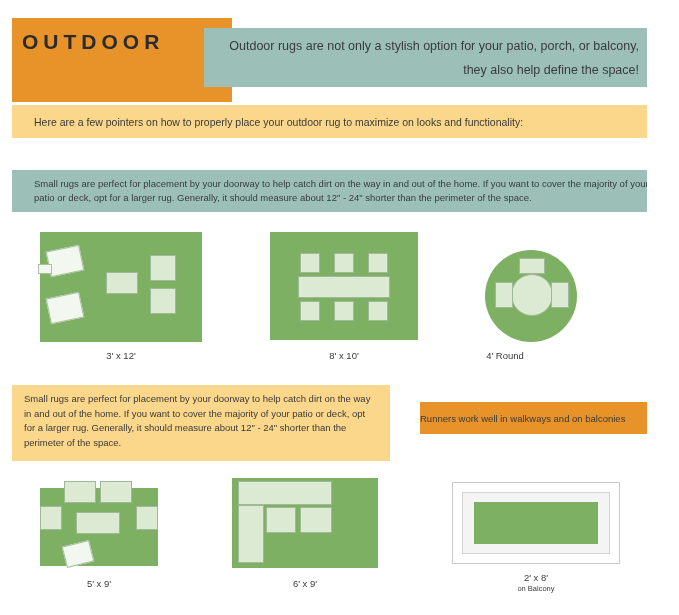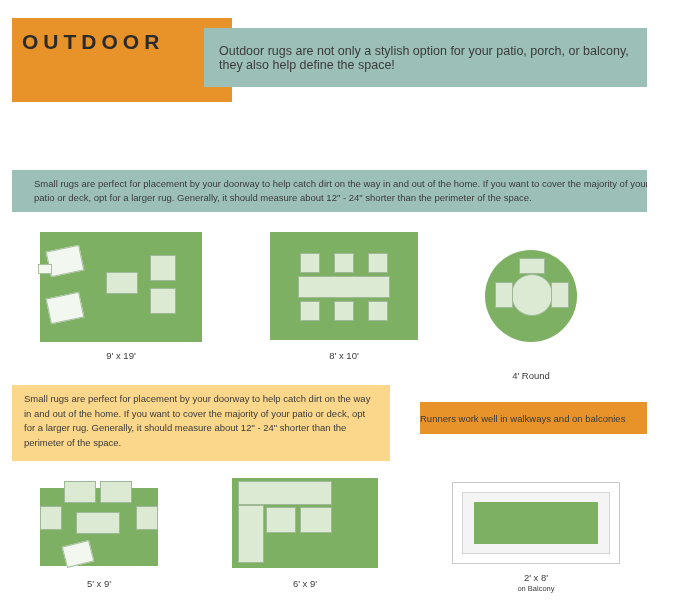--- a/index.html
+++ b/index.html
@@ -50,23 +50,23 @@
     top: 28px;
     width: 450px;
     height: 59px;
     background: #9cc0b8;
     display: flex;
     align-items: center;
     justify-content: center;
   }
   .teal-header-text {
     width: 420px;
-    text-align: left;
+    text-align: right;
     font-size: 12.5px;
-    line-height: 14px;
+    line-height: 24px;
     color: #3a3a3a;
   }
   .yellow-band {
     position: absolute;
     left: 12px;
     top: 105px;
     width: 654px;
     height: 33px;
     background: #fbd78b;
     display: flex;
@@ -201,55 +201,58 @@
 
 <div id="page">
 
   <div class="orange-header"></div>
   <div class="title-main">OUTDOOR</div>
 
   <div class="teal-header">
     <div class="teal-header-text">Outdoor rugs are not only a stylish option for your patio, porch, or balcony, they also help define the space!</div>
   </div>
 
+  <div class="yellow-band">
+    <div class="yellow-band-text">Here are a few pointers on how to properly place your outdoor rug to maximize on looks and functionality:</div>
+  </div>
 
   <div class="teal-bar">
     <div class="teal-bar-text">Small rugs are perfect for placement by your doorway to help catch dirt on the way in and out of the home. If you want to cover the majority of your patio or deck, opt for a larger rug. Generally, it should measure about 12" - 24" shorter than the perimeter of the space.</div>
   </div>
 
   <div>
     <div class="rug-rect" style="left:40px; top:232px; width:162px; height:110px;"></div>
     <div class="furn-white" style="left:48px; top:248px; width:34px; height:26px; transform:rotate(-12deg);"></div>
     <div class="furn-white" style="left:48px; top:295px; width:34px; height:26px; transform:rotate(-12deg);"></div>
     <div class="furn" style="left:106px; top:272px; width:32px; height:22px;"></div>
     <div class="furn" style="left:150px; top:255px; width:26px; height:26px;"></div>
     <div class="furn" style="left:150px; top:288px; width:26px; height:26px;"></div>
     <div class="furn-white" style="left:38px; top:264px; width:14px; height:10px;"></div>
-    <div class="caption" style="left:40px; top:350px; width:162px;">9' x 19'</div>
+    <div class="caption" style="left:40px; top:350px; width:162px;">3' x 12'</div>
   </div>
 
   <div>
     <div class="rug-rect" style="left:270px; top:232px; width:148px; height:108px;"></div>
     <div class="furn" style="left:298px; top:276px; width:92px; height:22px;"></div>
     <div class="furn" style="left:300px; top:253px; width:20px; height:20px;"></div>
     <div class="furn" style="left:334px; top:253px; width:20px; height:20px;"></div>
     <div class="furn" style="left:368px; top:253px; width:20px; height:20px;"></div>
     <div class="furn" style="left:300px; top:301px; width:20px; height:20px;"></div>
     <div class="furn" style="left:334px; top:301px; width:20px; height:20px;"></div>
     <div class="furn" style="left:368px; top:301px; width:20px; height:20px;"></div>
     <div class="caption" style="left:270px; top:350px; width:148px;">8' x 10'</div>
   </div>
 
   <div>
     <div class="circle-rug" style="left:485px; top:250px; width:92px; height:92px;"></div>
     <div class="round-table" style="left:511px; top:274px; width:42px; height:42px;"></div>
     <div class="furn" style="left:495px; top:282px; width:18px; height:26px;"></div>
     <div class="furn" style="left:551px; top:282px; width:18px; height:26px;"></div>
     <div class="furn" style="left:519px; top:258px; width:26px; height:16px;"></div>
-    <div class="caption" style="left:485px; top:350px; width:92px;margin-top:20px;">4' Round</div>
+    <div class="caption" style="left:459px; top:350px; width:92px;">4' Round</div>
   </div>
 
   <div class="yellow-block"></div>
   <div class="yellow-block-text">Small rugs are perfect for placement by your doorway to help catch dirt on the way in and out of the home. If you want to cover the majority of your patio or deck, opt for a larger rug. Generally, it should measure about 12" - 24" shorter than the perimeter of the space.</div>
 
   <div class="orange-block">
     <div class="orange-block-text">Runners work well in walkways and on balconies</div>
   </div>
 
   <div>

